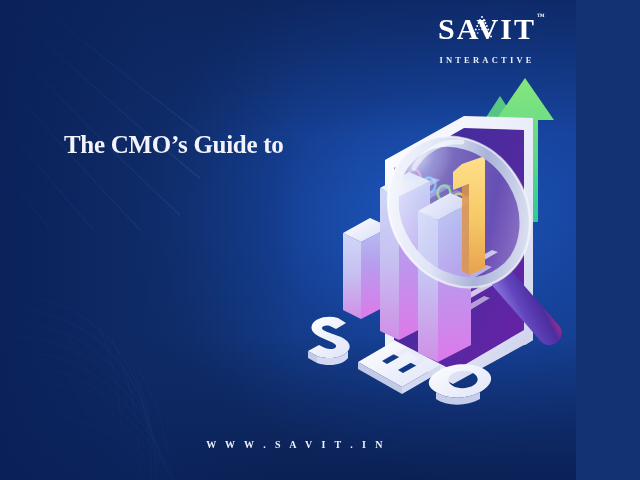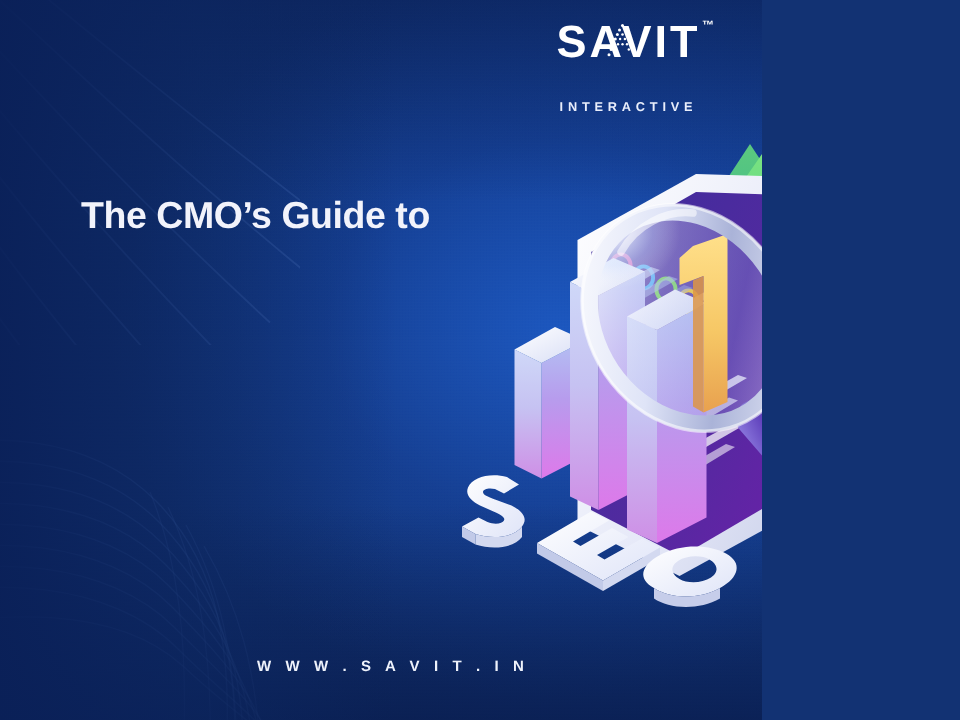--- a/index.html
+++ b/index.html
@@ -6,23 +6,24 @@
   html,body { width:640px; height:480px; overflow:hidden; }
   body {
     font-family:"Liberation Sans", sans-serif;
     background:#123273;
     position:relative;
   }
 
   
   #banner {
     position:relative;
-    width:508px; height:480px;
+    width:576px; height:480px;
     overflow:hidden;
     background:#11306e;
+    font-family:Liberation Serif, serif;
   }
 
   
   .bg-glow {
     position:absolute; inset:0;
     background:
       radial-gradient(ellipse 420px 340px at 74% 46%, rgba(30,92,200,0.85) 0%, rgba(24,72,170,0.45) 38%, rgba(16,46,120,0.0) 72%),
       radial-gradient(ellipse 600px 520px at 100% 38%, rgba(26,86,196,0.55) 0%, rgba(17,48,110,0) 70%);
     pointer-events:none;
   }
@@ -55,29 +56,29 @@
     position:relative;
     font-size:30px; font-weight:700; letter-spacing:2px;
     color:#ffffff; line-height:1; display:inline-block;
   }
   .logo-tm {
     position:absolute; right:-9px; top:-1px;
     font-size:8px; font-weight:700; letter-spacing:0;
     color:#ffffff;
   }
   .logo-sub {
-    margin-top:22px;
+    margin-top:11px;
     font-size:8.5px; font-weight:700; letter-spacing:3.2px;
     color:#e9eefb;
   }
   .logo-a-dots { position:absolute; left:31px; top:1px; }
 
   
   .headline {
-    position:absolute; left:54px; top:128px;
+    position:absolute; left:64px; top:128px;
     width:330px;
   }
   .headline-line {
     font-size:25px; font-weight:700;
     color:#f2f3fb;
     line-height:1.32;
     letter-spacing:-0.3px;
   }
   .accent {
     background:linear-gradient(96deg,#8f6ae8 0%,#a875ee 34%,#c57ef0 68%,#d87fe6 100%);

